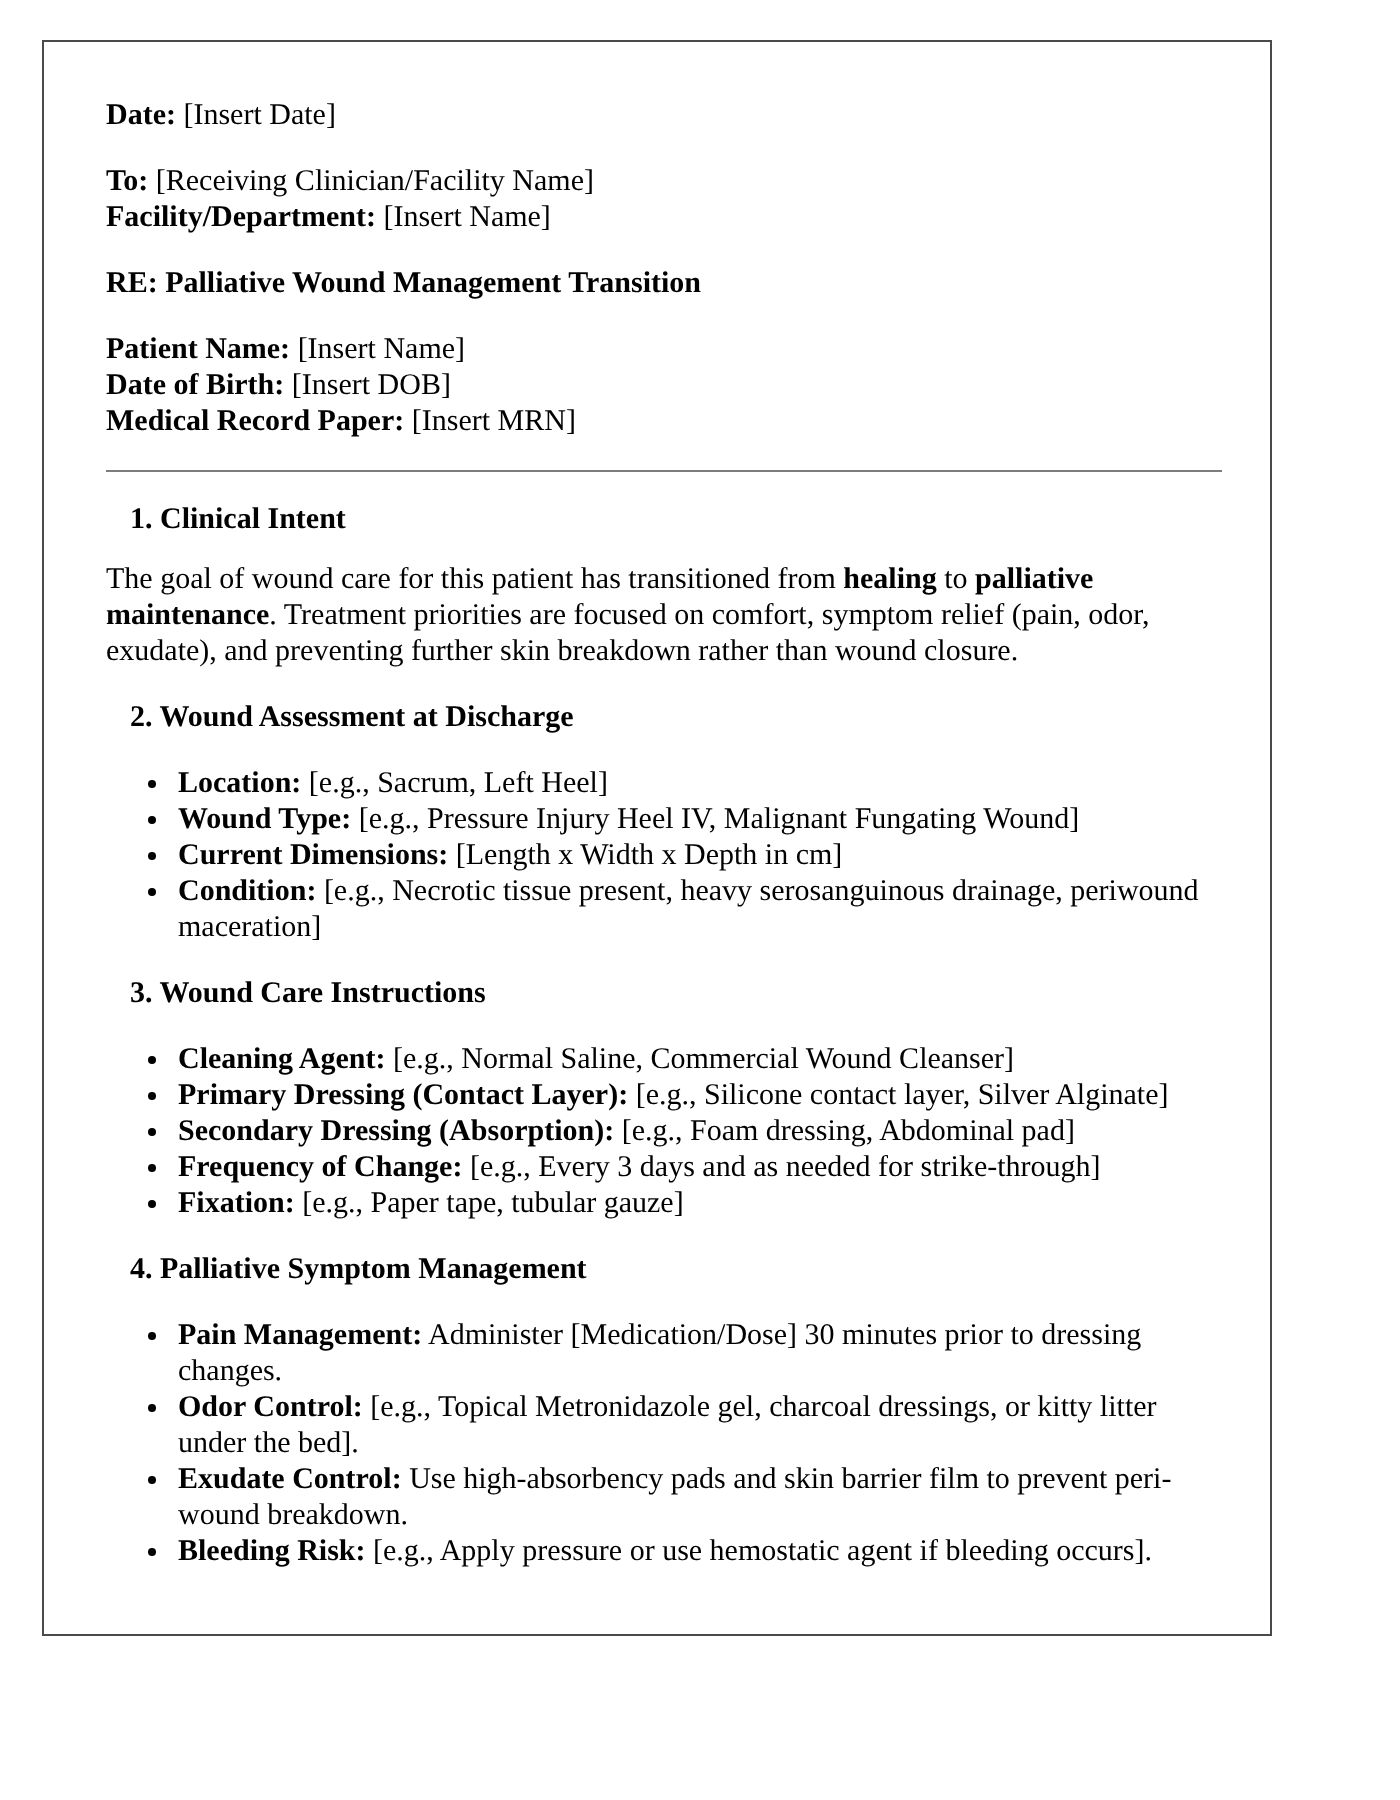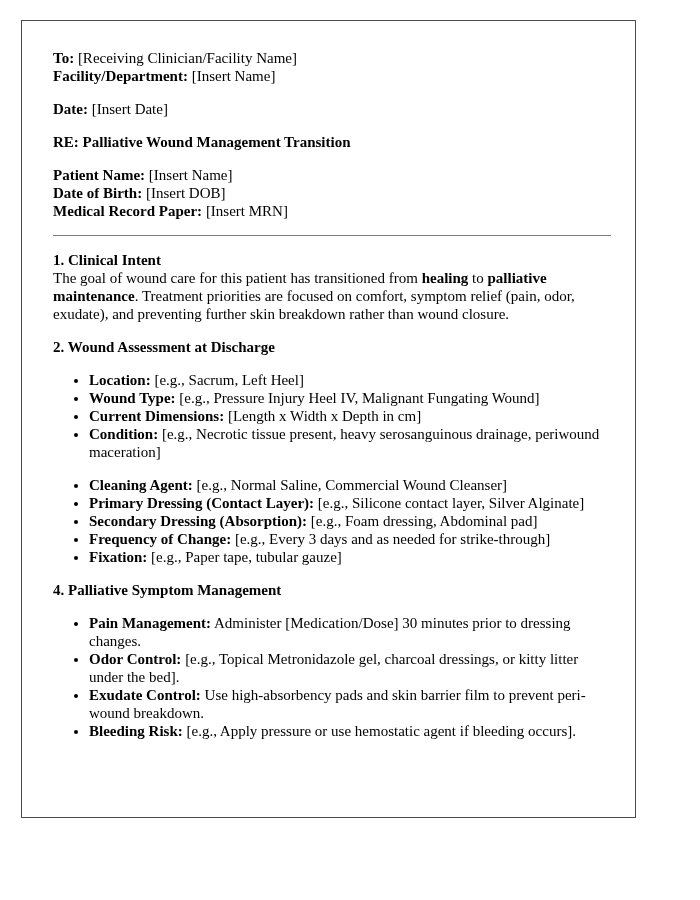--- a/index.html
+++ b/index.html
@@ -28,43 +28,43 @@
   p.para { margin: 0 0 15px 0; }
   hr.divider {
     border: none;
     border-top: 1px solid #7d7d7d;
     margin: 0 0 15px 0;
   }
   h3.sec-title {
     font-size: 15px;
     line-height: 18px;
     font-weight: bold;
-    margin: 0;
+    margin: 12px;
   }
   ul.bullets {
     margin: 15px 0 15px 0;
     padding: 0 0 0 36px;
     list-style: disc;
   }
   ul.bullets li { margin: 0; }
   strong { font-weight: bold; }
 </style>
 </head>
 <body>
 
 <div class="page">
   <div class="content">
 
     <div class="group">
-      <p class="line"><strong>To:</strong><span> [Receiving Clinician/Facility Name]</span></p>
-      <p class="line"><strong>Facility/Department:</strong><span> [Insert Name]</span></p>
+      <p class="line"><strong>Date:</strong><span> [Insert Date]</span></p>
     </div>
 
     <div class="group">
-      <p class="line"><strong>Date:</strong><span> [Insert Date]</span></p>
+      <p class="line"><strong>To:</strong><span> [Receiving Clinician/Facility Name]</span></p>
+      <p class="line"><strong>Facility/Department:</strong><span> [Insert Name]</span></p>
     </div>
 
     <div class="group">
       <p class="line"><strong>RE: Palliative Wound Management Transition</strong></p>
     </div>
 
     <div class="group">
       <p class="line"><strong>Patient Name:</strong><span> [Insert Name]</span></p>
       <p class="line"><strong>Date of Birth:</strong><span> [Insert DOB]</span></p>
       <p class="line"><strong>Medical Record Paper:</strong><span> [Insert MRN]</span></p>
@@ -76,20 +76,21 @@
     <p class="para"><span>The goal of wound care for this patient has transitioned from </span><strong>healing</strong><span> to </span><strong>palliative maintenance</strong><span>. Treatment priorities are focused on comfort, symptom relief (pain, odor, exudate), and preventing further skin breakdown rather than wound closure.</span></p>
 
     <h3 class="sec-title">2. Wound Assessment at Discharge</h3>
     <ul class="bullets">
       <li><strong>Location:</strong><span> [e.g., Sacrum, Left Heel]</span></li>
       <li><strong>Wound Type:</strong><span> [e.g., Pressure Injury Heel IV, Malignant Fungating Wound]</span></li>
       <li><strong>Current Dimensions:</strong><span> [Length x Width x Depth in cm]</span></li>
       <li><strong>Condition:</strong><span> [e.g., Necrotic tissue present, heavy serosanguinous drainage, periwound maceration]</span></li>
     </ul>
 
+    <h3 class="sec-title">3. Wound Care Instructions</h3>
     <ul class="bullets">
       <li><strong>Cleaning Agent:</strong><span> [e.g., Normal Saline, Commercial Wound Cleanser]</span></li>
       <li><strong>Primary Dressing (Contact Layer):</strong><span> [e.g., Silicone contact layer, Silver Alginate]</span></li>
       <li><strong>Secondary Dressing (Absorption):</strong><span> [e.g., Foam dressing, Abdominal pad]</span></li>
       <li><strong>Frequency of Change:</strong><span> [e.g., Every 3 days and as needed for strike-through]</span></li>
       <li><strong>Fixation:</strong><span> [e.g., Paper tape, tubular gauze]</span></li>
     </ul>
 
     <h3 class="sec-title">4. Palliative Symptom Management</h3>
     <ul class="bullets">

